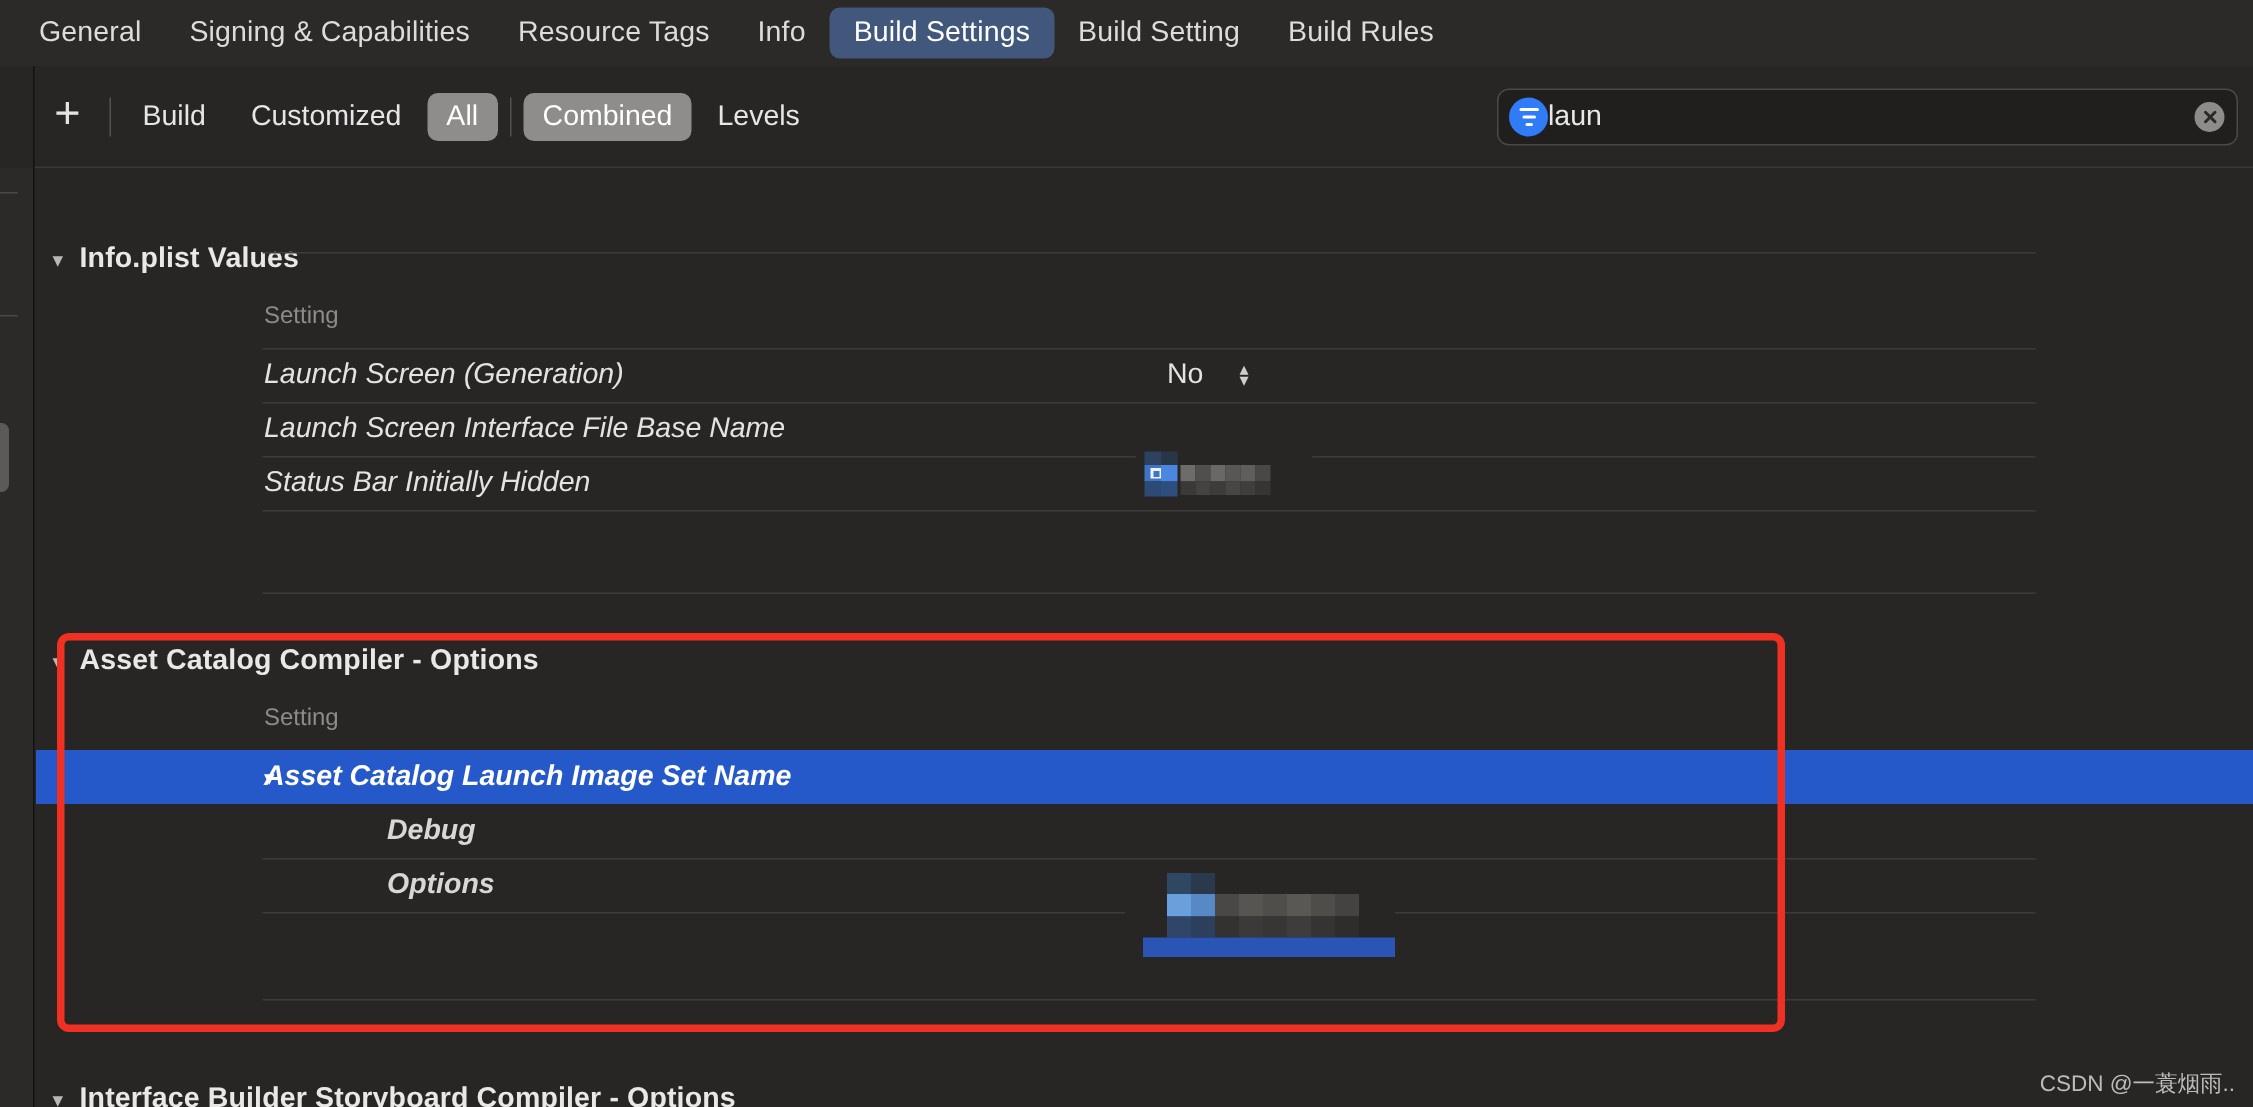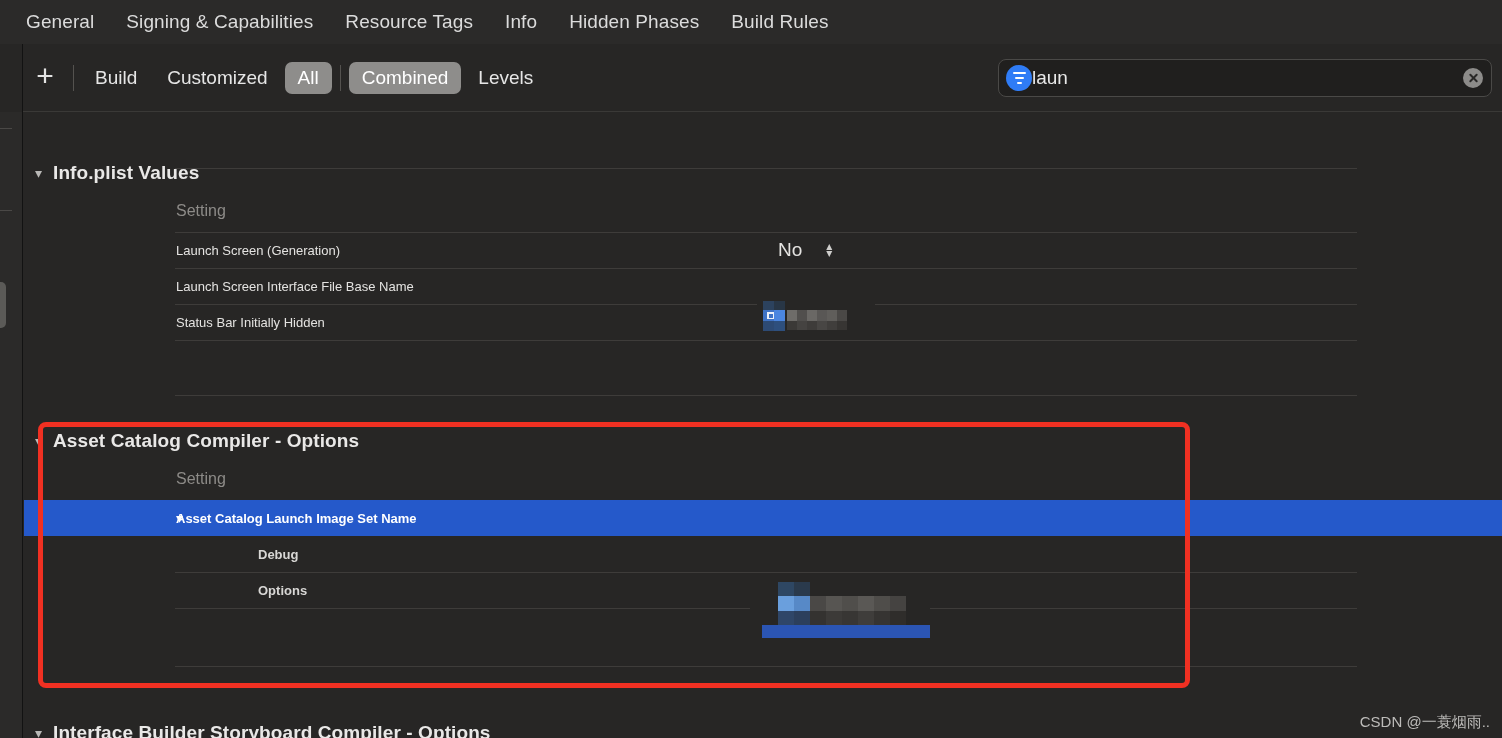--- a/index.html
+++ b/index.html
@@ -208,23 +208,24 @@
     color: #8d8b88;
   }
 
   .srow {
     display: flex;
     align-items: center;
     height: 36px;
   }
   .srow .name {
     margin-left: 152px;
-    font-size: 13px;
+    font-size: 19px;
     color: #e4e3e1;
     white-space: nowrap;
+    font-style: italic;
   }
   .srow .val {
     position: absolute;
     left: 754px;
     font-size: 19px;
     color: #e4e3e1;
     display: flex;
     align-items: center;
     gap: 24px;
   }
@@ -298,21 +299,22 @@
 </head>
 <body>
 
 <div id="app">
 
   <div class="tabbar">
     <div class="tab">General</div>
     <div class="tab">Signing &amp; Capabilities</div>
     <div class="tab">Resource Tags</div>
     <div class="tab">Info</div>
-    <div class="tab">Hidden Phases</div>
+    <div class="tab active">Build Settings</div>
+    <div class="tab">Build Setting</div>
     <div class="tab">Build Rules</div>
   </div>
 
   <div class="toolbar">
     <div class="tb-left-gutter"></div>
     <div class="plus-btn">+</div>
     <div class="vdiv"></div>
     <div class="seg">Build</div>
     <div class="seg">Customized</div>
     <div class="seg on">All</div>

